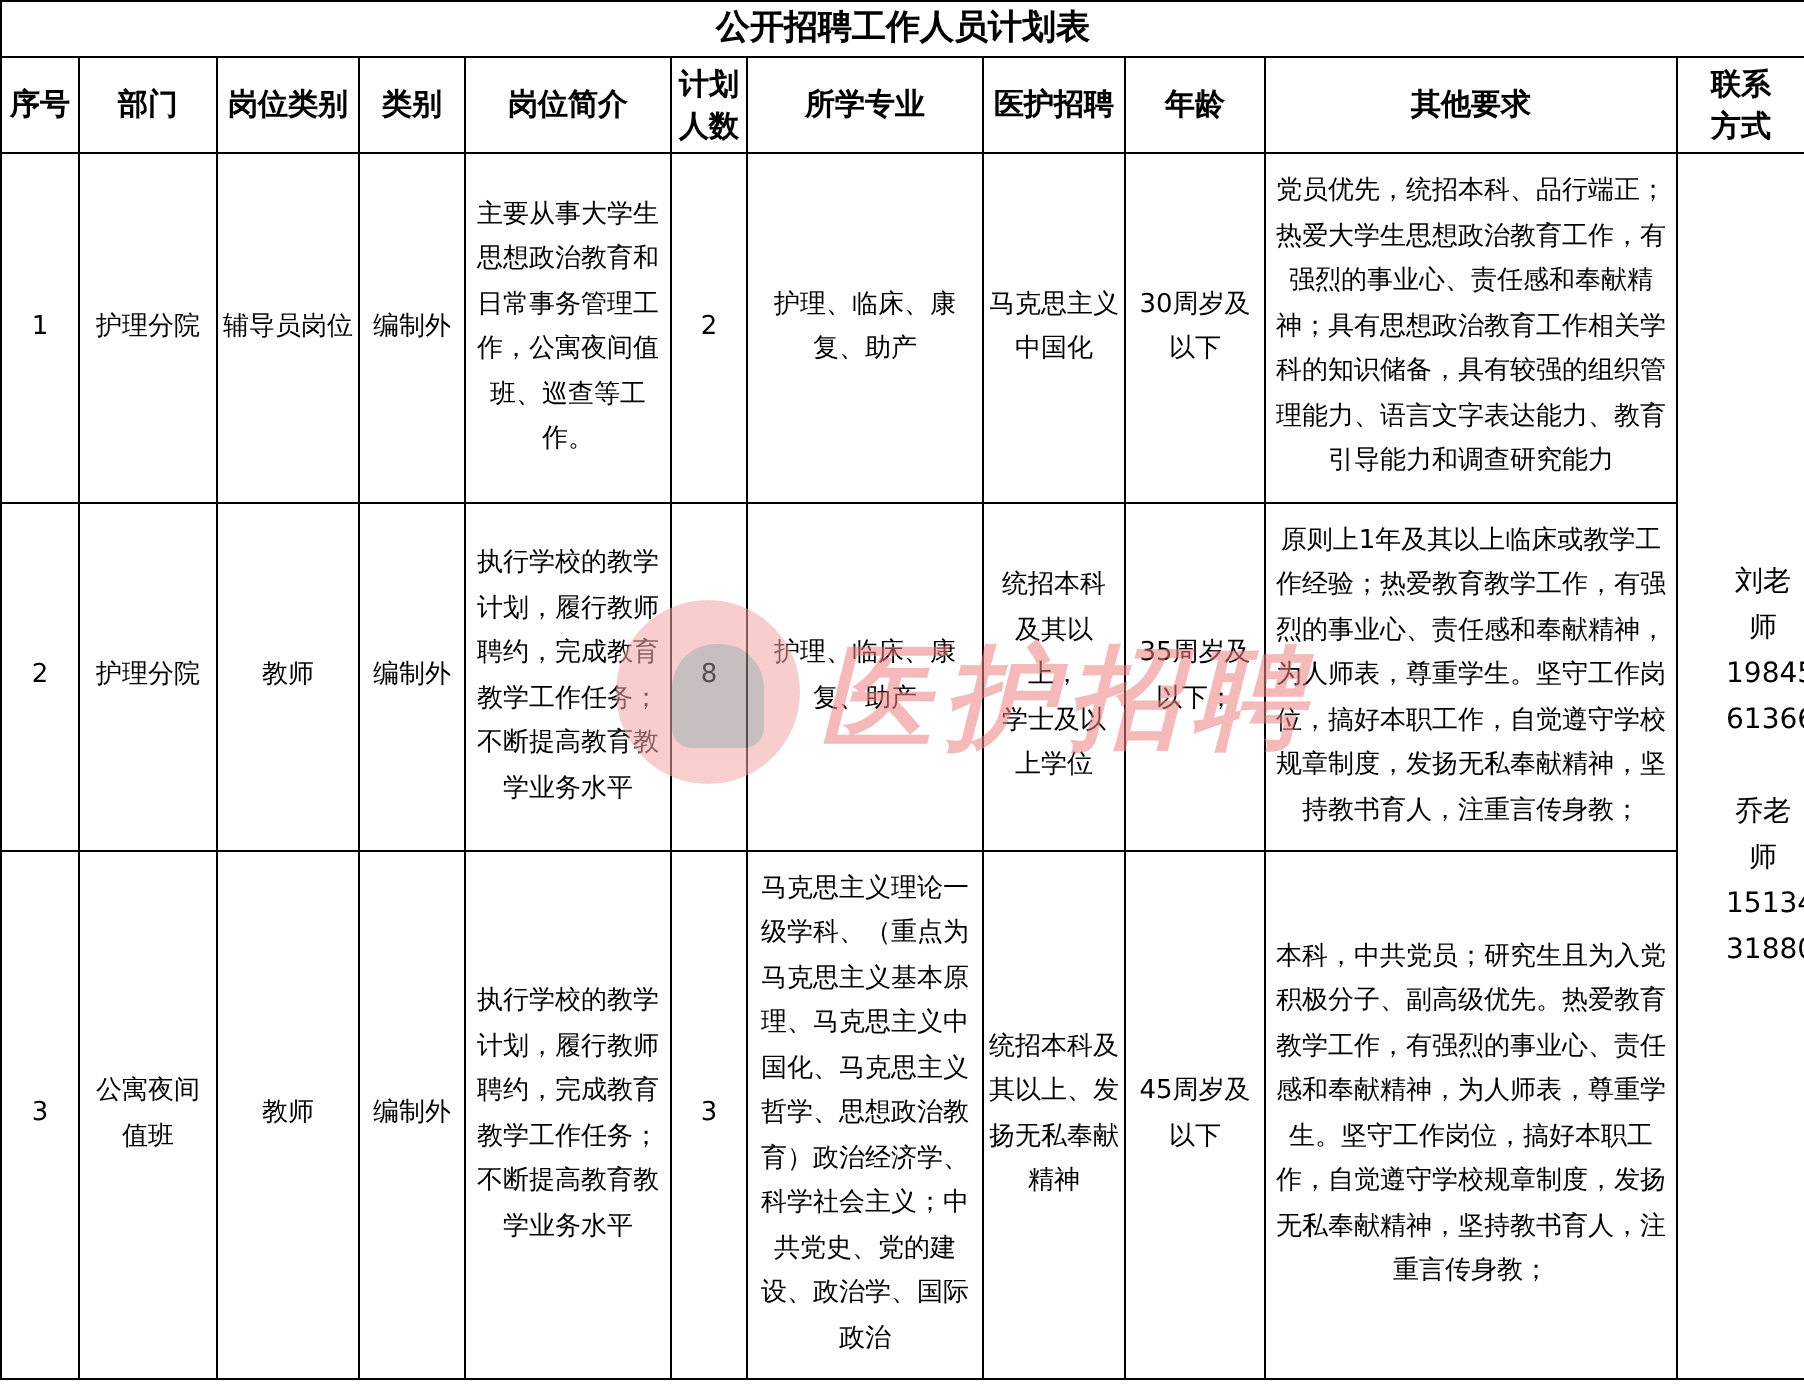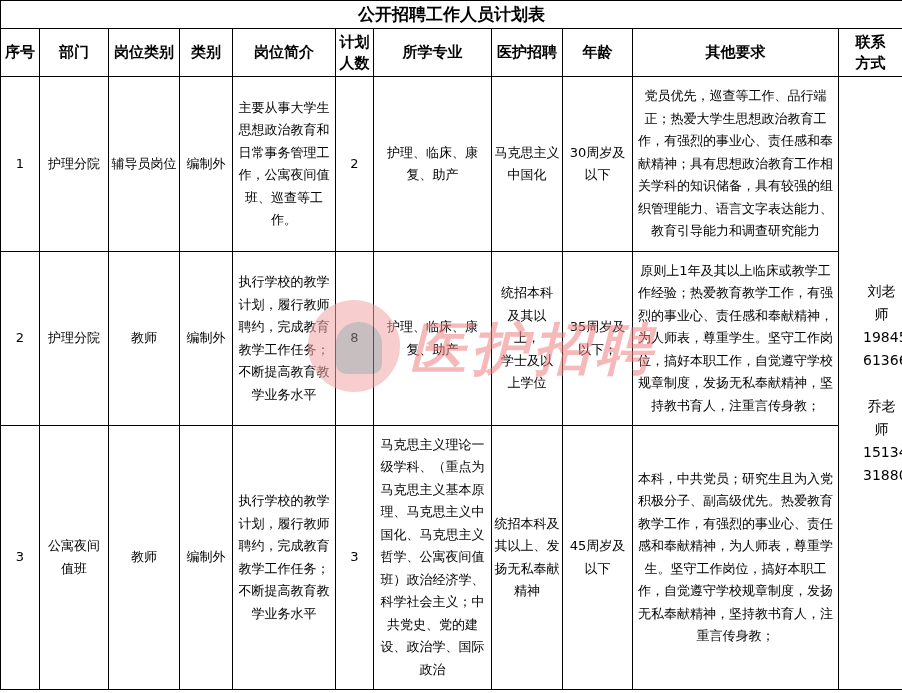--- a/index.html
+++ b/index.html
@@ -62,21 +62,21 @@
       <tr class="row1">
         <td>1</td>
         <td>护理分院</td>
         <td>辅导员岗位</td>
         <td>编制外</td>
         <td class="left">主要从事大学生思想政治教育和日常事务管理工作，公寓夜间值班、巡查等工作。</td>
         <td>2</td>
         <td>护理、临床、康复、助产</td>
         <td>马克思主义中国化</td>
         <td>30周岁及以下</td>
-        <td class="left">党员优先，巡查等工作、品行端正；热爱大学生思想政治教育工作，有强烈的事业心、责任感和奉献精神；具有思想政治教育工作相关学科的知识储备，具有较强的组织管理能力、语言文字表达能力、教育引导能力和调查研究能力</td>
+        <td class="left">党员优先，统招本科、品行端正；热爱大学生思想政治教育工作，有强烈的事业心、责任感和奉献精神；具有思想政治教育工作相关学科的知识储备，具有较强的组织管理能力、语言文字表达能力、教育引导能力和调查研究能力</td>
         <td rowspan="3" class="wrap" style="font-size:14px;line-height:23px;padding-left:24px;">刘老师
 198450
 61366
 
 乔老师
 151345
 31880</td>
       </tr>
       <tr class="row2">
         <td>2</td>
@@ -94,21 +94,21 @@
         <td>35周岁及以下；</td>
         <td class="left">原则上1年及其以上临床或教学工作经验；热爱教育教学工作，有强烈的事业心、责任感和奉献精神，为人师表，尊重学生。坚守工作岗位，搞好本职工作，自觉遵守学校规章制度，发扬无私奉献精神，坚持教书育人，注重言传身教；</td>
       </tr>
       <tr class="row3">
         <td>3</td>
         <td>公寓夜间值班</td>
         <td>教师</td>
         <td>编制外</td>
         <td class="left">执行学校的教学计划，履行教师聘约，完成教育教学工作任务；不断提高教育教学业务水平</td>
         <td>3</td>
-        <td class="left">马克思主义理论一级学科、（重点为马克思主义基本原理、马克思主义中国化、马克思主义哲学、公寓夜间值班）政治经济学、科学社会主义；中共党史、党的建设、政治学、国际政治</td>
+        <td class="left">马克思主义理论一级学科、（重点为马克思主义基本原理、马克思主义中国化、马克思主义哲学、思想政治教育）政治经济学、科学社会主义；中共党史、党的建设、政治学、国际政治</td>
         <td>统招本科及其以上、发扬无私奉献精神</td>
         <td>45周岁及以下</td>
         <td class="left">本科，中共党员；研究生且为入党积极分子、副高级优先。热爱教育教学工作，有强烈的事业心、责任感和奉献精神，为人师表，尊重学生。坚守工作岗位，搞好本职工作，自觉遵守学校规章制度，发扬无私奉献精神，坚持教书育人，注重言传身教；</td>
       </tr>
     </tbody>
   </table>
 
   <div class="watermark">
     <div class="wm-circle">
       <div class="wm-face"></div>

